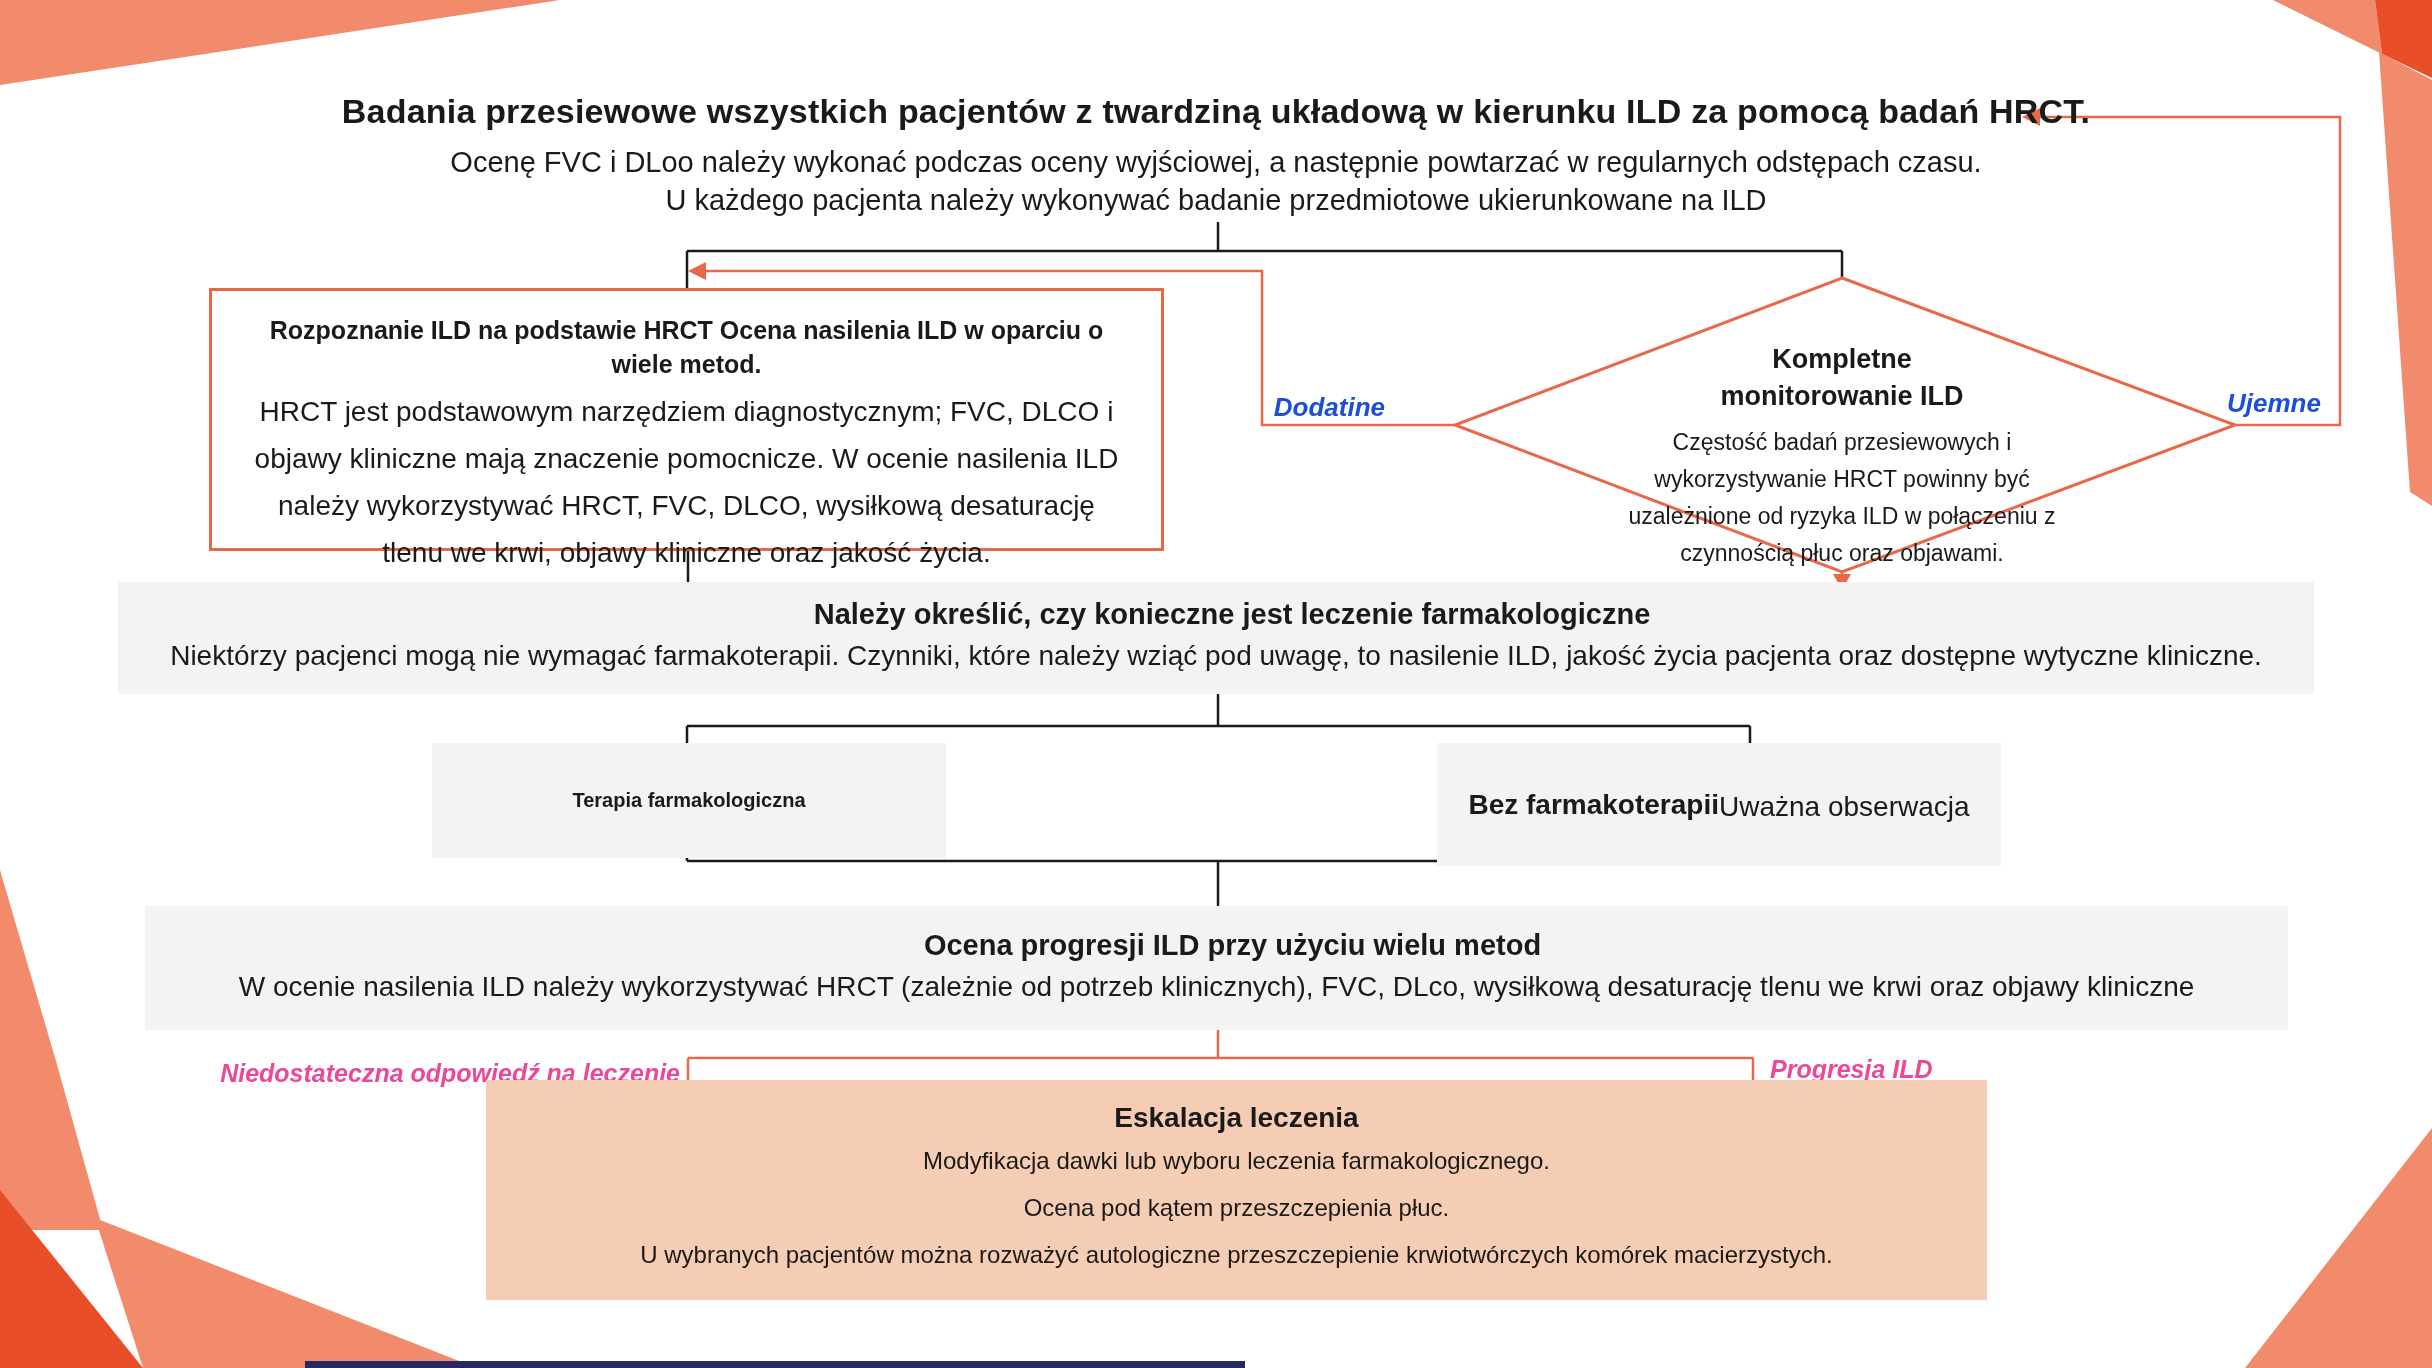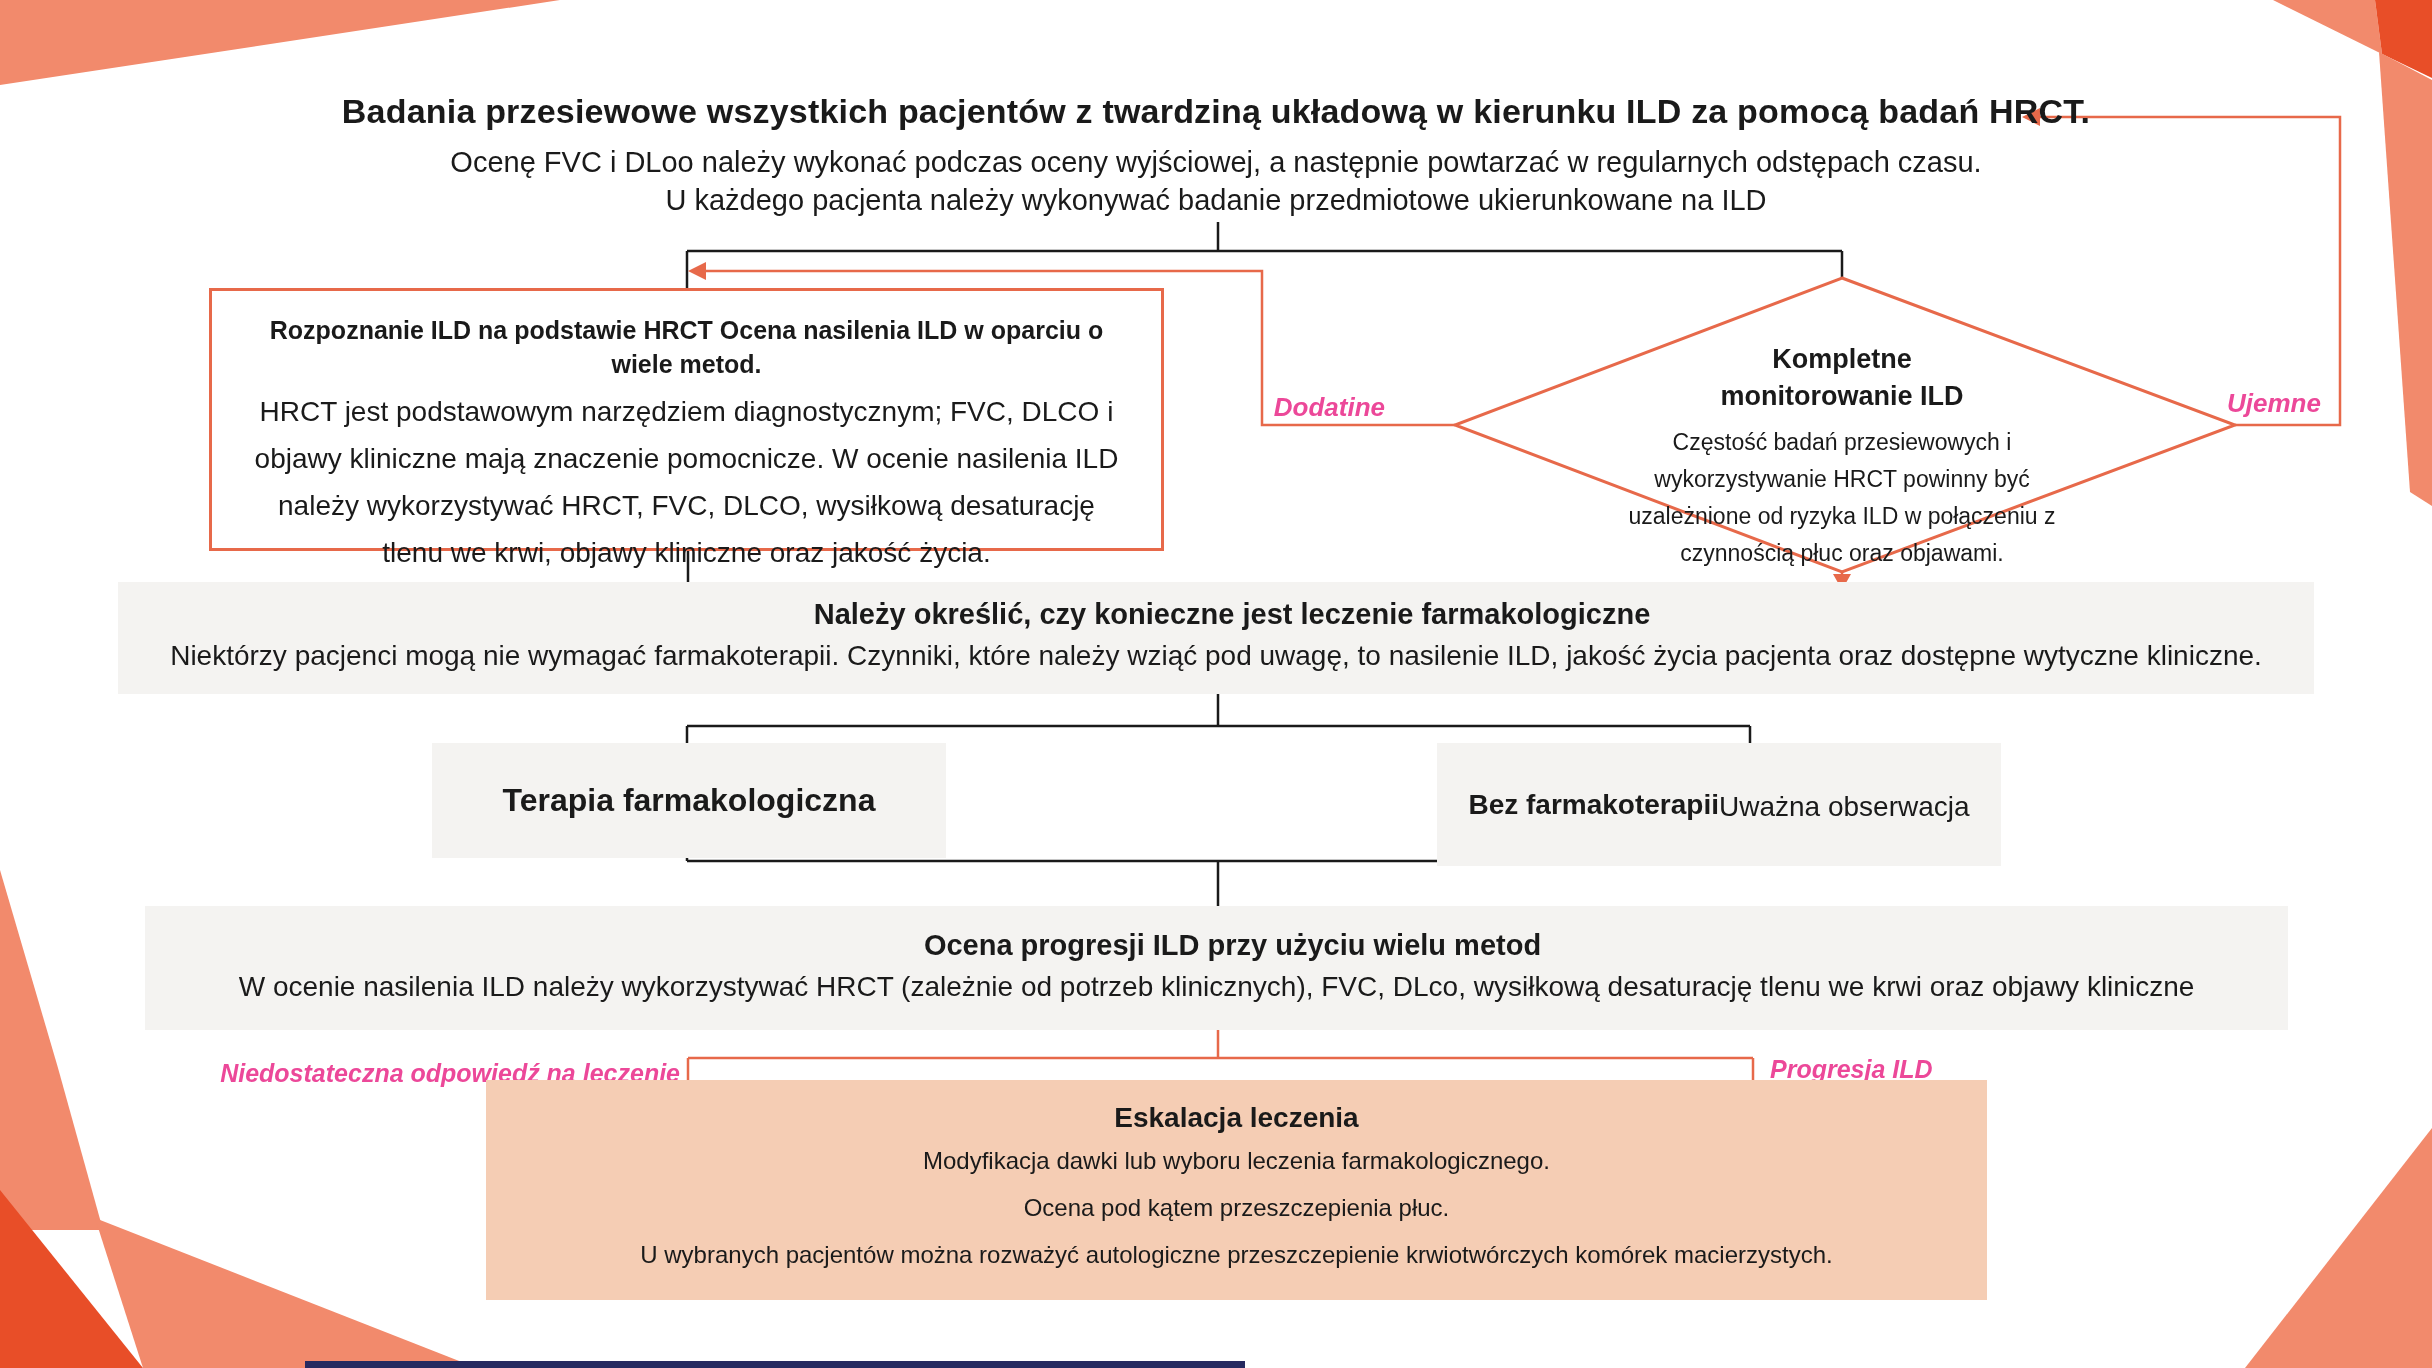--- a/index.html
+++ b/index.html
@@ -16,32 +16,32 @@
   .subtitle2{left:0;top:184px;width:2432px;font-size:29px;}
   
   .diag-box{left:209px;top:288px;width:955px;height:263px;background:#ffffff;border:3px solid #E7694A;padding:14px 38px;}
   .diag-heading{font-size:25px;font-weight:700;line-height:34px;margin-top:8px;}
   .diag-body{font-size:28px;line-height:47px;margin-top:7px;}
   
   .diamond-text{left:1612px;top:341px;width:460px;}
   .diamond-heading{font-size:27px;font-weight:700;line-height:37px;}
   .diamond-body{font-size:23px;line-height:37px;margin-top:9px;}
   
-  .lbl{font-size:26px;font-style:italic;font-weight:600;color:#ec4899;}
+  .lbl{font-size:26px;font-style:italic;font-weight:600;color:#1d4ed8;}
   .lbl-dodatnie{left:1085px;top:392px;width:300px;text-align:right;}
   .lbl-ujemne{left:2227px;top:388px;width:180px;text-align:left;}
   
   .grey-bar{background:#F4F3F1;}
   .bar1{left:118px;top:582px;width:2196px;height:112px;padding-top:13px;}
   .bar2{left:145px;top:906px;width:2143px;height:124px;padding-top:20px;}
   .bar-heading{font-size:29px;font-weight:700;line-height:38px;padding-left:32px;}
   .bar-body{font-size:28px;line-height:40px;margin-top:3px;}
   
   .pharm-box{left:432px;top:743px;width:514px;height:115px;display:flex;align-items:center;justify-content:center;}
-  .pharm-label{font-size:32px;font-weight:700;}
+  .pharm-label{font-size:20px;font-weight:700;}
   .nopharm-box{left:1437px;top:743px;width:564px;height:123px;display:flex;flex-direction:row;align-items:center;justify-content:center;text-align:right;}
   .nopharm-heading{font-size:28px;font-weight:700;line-height:40px;}
   .nopharm-body{font-size:28px;line-height:40px;margin-top:4px;}
   
   .lbl2{font-size:25px;font-style:italic;font-weight:600;color:#ec4899;line-height:34px;}
   .lbl-insufficient{left:160px;top:1056px;width:520px;text-align:right;}
   .lbl-progression{left:1770px;top:1052px;width:320px;text-align:left;}
   
   .esc-box{left:486px;top:1080px;width:1501px;height:220px;background:#F5CDB4;padding-top:19px;}
   .esc-heading{font-size:28px;font-weight:700;line-height:38px;}

